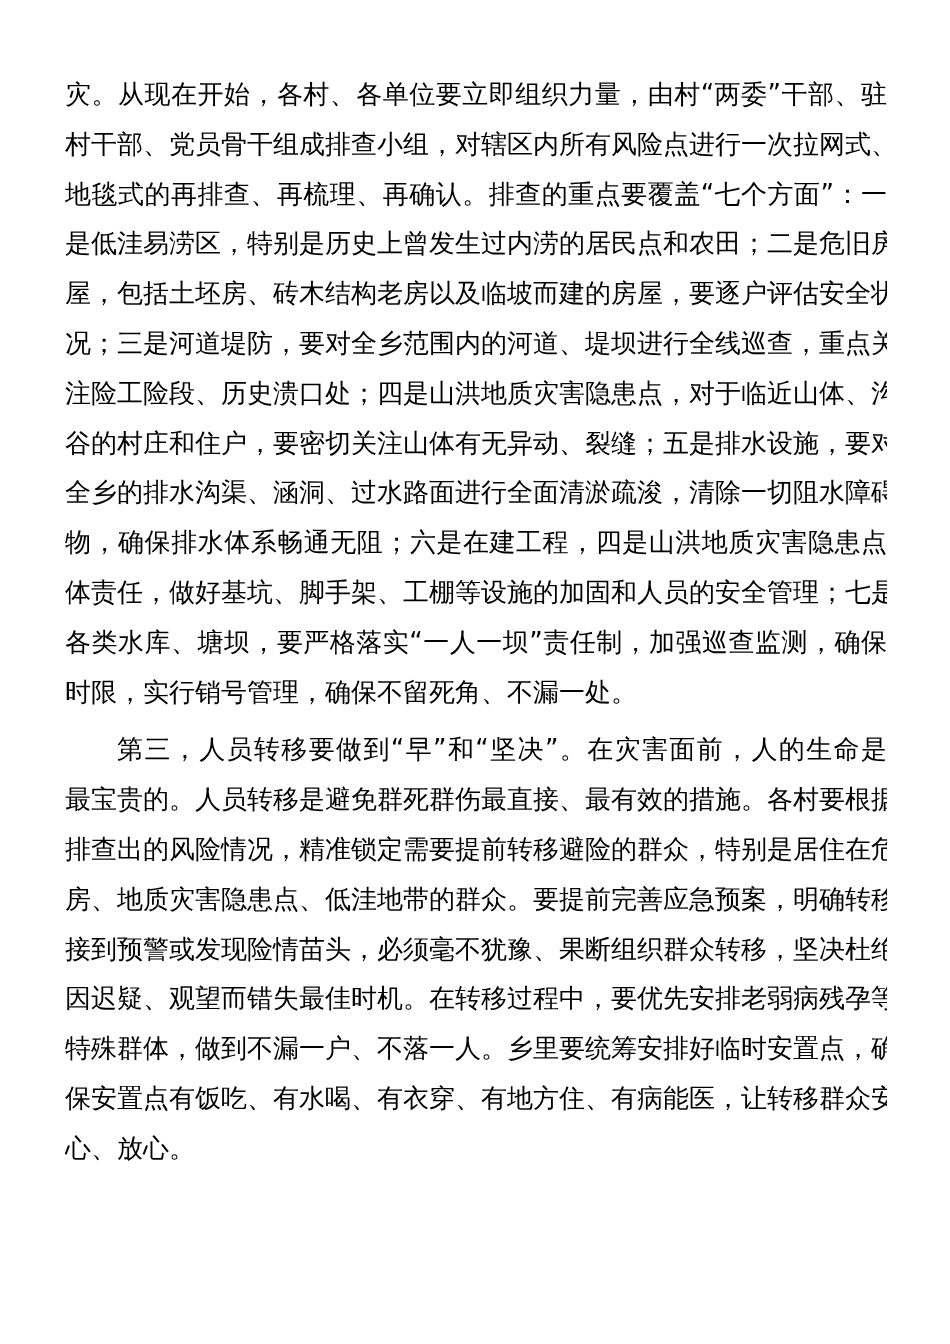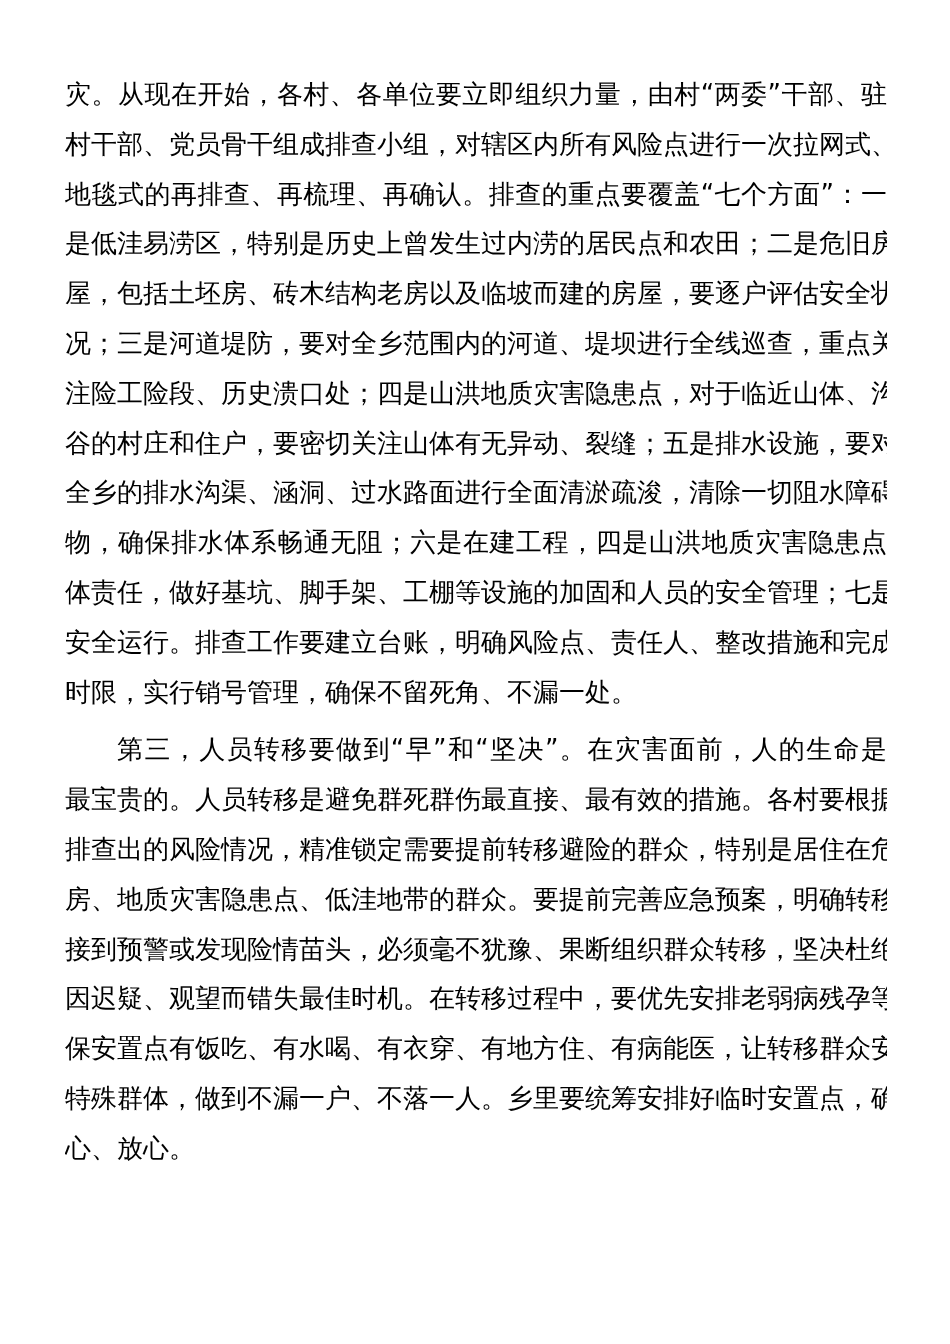--- a/index.html
+++ b/index.html
@@ -52,27 +52,27 @@
       <div class="line">村干部、党员骨干组成排查小组，对辖区内所有风险点进行一次拉网式、</div>
       <div class="line">地毯式的再排查、再梳理、再确认。排查的重点要覆盖“七个方面”：一</div>
       <div class="line">是低洼易涝区，特别是历史上曾发生过内涝的居民点和农田；二是危旧房</div>
       <div class="line">屋，包括土坯房、砖木结构老房以及临坡而建的房屋，要逐户评估安全状</div>
       <div class="line">况；三是河道堤防，要对全乡范围内的河道、堤坝进行全线巡查，重点关</div>
       <div class="line">注险工险段、历史溃口处；四是山洪地质灾害隐患点，对于临近山体、沟</div>
       <div class="line">谷的村庄和住户，要密切关注山体有无异动、裂缝；五是排水设施，要对</div>
       <div class="line">全乡的排水沟渠、涵洞、过水路面进行全面清淤疏浚，清除一切阻水障碍</div>
       <div class="line">物，确保排水体系畅通无阻；六是在建工程，四是山洪地质灾害隐患点</div>
       <div class="line">体责任，做好基坑、脚手架、工棚等设施的加固和人员的安全管理；七是</div>
-      <div class="line">安全运行。排查工作要建立台账，明确风险点、责任人、整改措施和完成</div>
+      <div class="line">各类水库、塘坝，要严格落实“一人一坝”责任制，加强巡查监测，确保</div>
       <div class="line para-end">时限，实行销号管理，确保不留死角、不漏一处。</div>
     </div>
     <div class="paragraph">
       <div class="line indented">第三，人员转移要做到“早”和“坚决”。在灾害面前，人的生命是</div>
       <div class="line">最宝贵的。人员转移是避免群死群伤最直接、最有效的措施。各村要根据</div>
       <div class="line">排查出的风险情况，精准锁定需要提前转移避险的群众，特别是居住在危</div>
       <div class="line">房、地质灾害隐患点、低洼地带的群众。要提前完善应急预案，明确转移</div>
       <div class="line">接到预警或发现险情苗头，必须毫不犹豫、果断组织群众转移，坚决杜绝</div>
       <div class="line">因迟疑、观望而错失最佳时机。在转移过程中，要优先安排老弱病残孕等</div>
+      <div class="line">特殊群体，做到不漏一户、不落一人。乡里要统筹安排好临时安置点，确</div>
       <div class="line">保安置点有饭吃、有水喝、有衣穿、有地方住、有病能医，让转移群众安</div>
-      <div class="line">特殊群体，做到不漏一户、不落一人。乡里要统筹安排好临时安置点，确</div>
       <div class="line para-end">心、放心。</div>
     </div>
   </div>
 
 </body></html>

